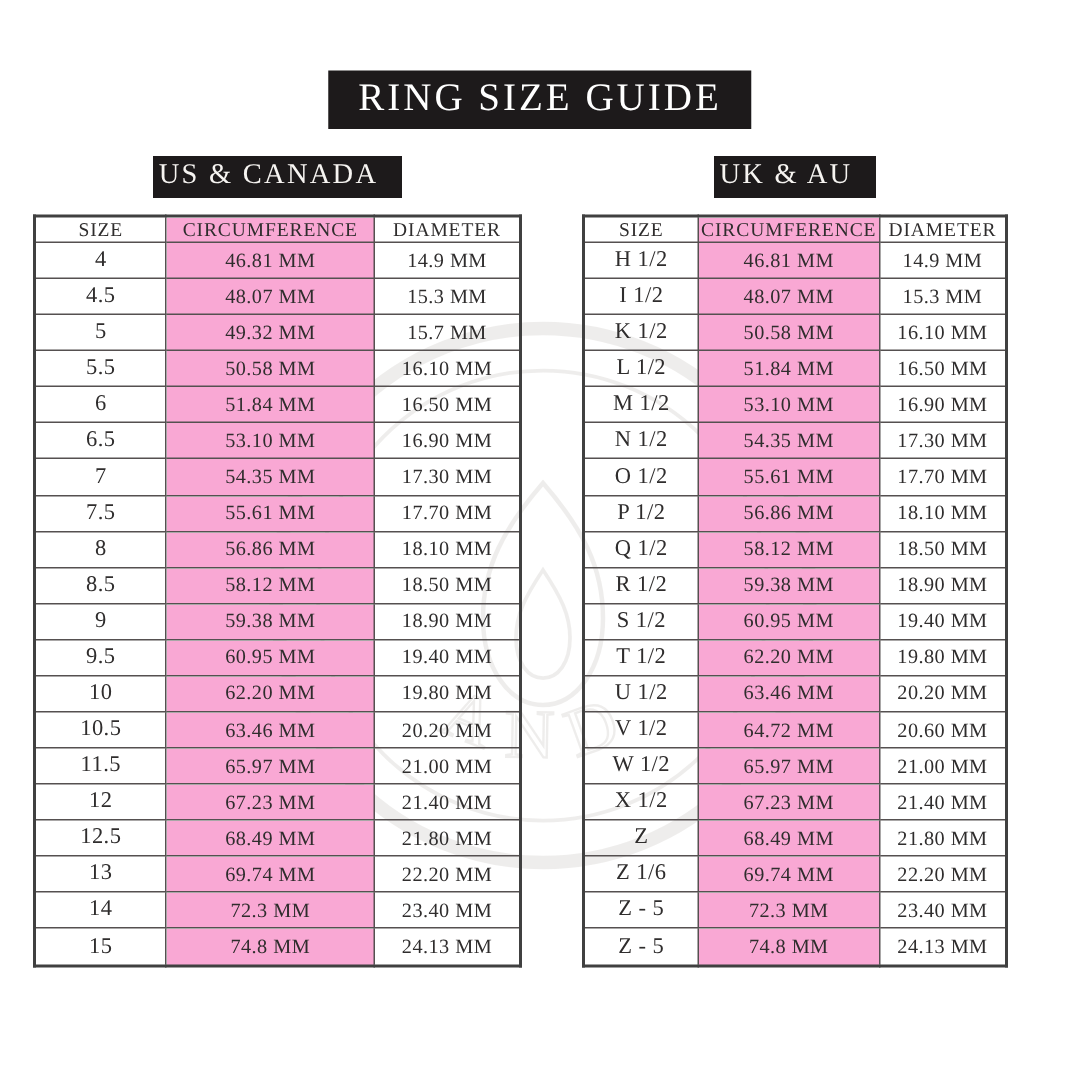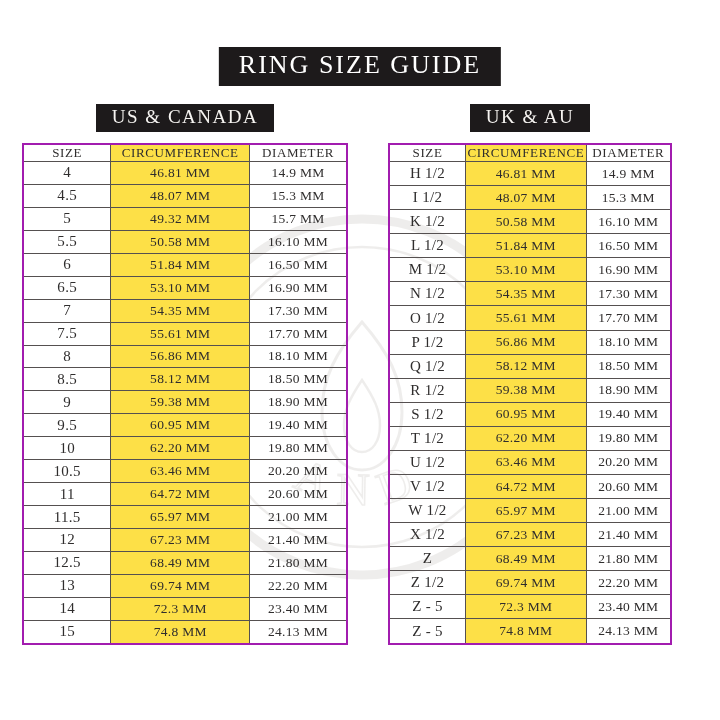--- a/index.html
+++ b/index.html
@@ -33,48 +33,48 @@
   .col { position: absolute; top: 104px; }
   .col-left  { left: 22px;  width: 326px; }
   .col-right { left: 388px; width: 284px; }
   .region-box {
     display: table;
     margin: 0 auto 11px auto;
     background: #1d1a1b;
     color: #f6f4f1;
     font-size: 19px;
     letter-spacing: 1.5px;
-    padding: 2px 16px 4px 16px;
+    padding: 2px 16px 4px 4px;
     white-space: nowrap;
   }
   table.size-table {
     width: 100%;
     height: 502px;
     border-collapse: collapse;
     table-layout: fixed;
-    border: 2px solid #a21caf;
+    border: 2px solid #404040;
   }
   .size-table th, .size-table td {
     border: 1px solid #555050;
     text-align: center;
     vertical-align: middle;
     padding: 0;
     color: #2f2d2d;
     overflow: hidden;
     white-space: nowrap;
   }
   .size-table th {
     font-weight: normal;
     font-size: 13px;
     letter-spacing: 0.6px;
   }
   .size-table td { font-size: 13.5px; letter-spacing: 0.3px; }
   .size-table td.ci-0 { font-size: 15px; }
   .ci-0 { width: 27%; }
-  .ci-1 { width: 43%; background: #fde047; }
+  .ci-1 { width: 43%; background: #f9a8d4; }
   .ci-2 { width: 30%; }
 </style>
 </head>
 <body>
 
 <div class="canvas">
 
   <svg class="watermark" viewBox="0 0 720 720" xmlns="http://www.w3.org/2000/svg">
     <g stroke="#8d857c" fill="none" opacity="0.14">
       <circle cx="362" cy="397" r="178" stroke-width="9"></circle>
@@ -173,25 +173,20 @@
             <td class="ci-0">10</td>
             <td class="ci-1">62.20 MM</td>
             <td class="ci-2">19.80 MM</td>
           </tr>
           <tr>
             <td class="ci-0">10.5</td>
             <td class="ci-1">63.46 MM</td>
             <td class="ci-2">20.20 MM</td>
           </tr>
           <tr>
-            <td class="ci-0">11</td>
-            <td class="ci-1">64.72 MM</td>
-            <td class="ci-2">20.60 MM</td>
-          </tr>
-          <tr>
             <td class="ci-0">11.5</td>
             <td class="ci-1">65.97 MM</td>
             <td class="ci-2">21.00 MM</td>
           </tr>
           <tr>
             <td class="ci-0">12</td>
             <td class="ci-1">67.23 MM</td>
             <td class="ci-2">21.40 MM</td>
           </tr>
           <tr>
@@ -308,21 +303,21 @@
             <td class="ci-0">X 1/2</td>
             <td class="ci-1">67.23 MM</td>
             <td class="ci-2">21.40 MM</td>
           </tr>
           <tr>
             <td class="ci-0">Z</td>
             <td class="ci-1">68.49 MM</td>
             <td class="ci-2">21.80 MM</td>
           </tr>
           <tr>
-            <td class="ci-0">Z 1/2</td>
+            <td class="ci-0">Z 1/6</td>
             <td class="ci-1">69.74 MM</td>
             <td class="ci-2">22.20 MM</td>
           </tr>
           <tr>
             <td class="ci-0">Z - 5</td>
             <td class="ci-1">72.3 MM</td>
             <td class="ci-2">23.40 MM</td>
           </tr>
           <tr>
             <td class="ci-0">Z - 5</td>

